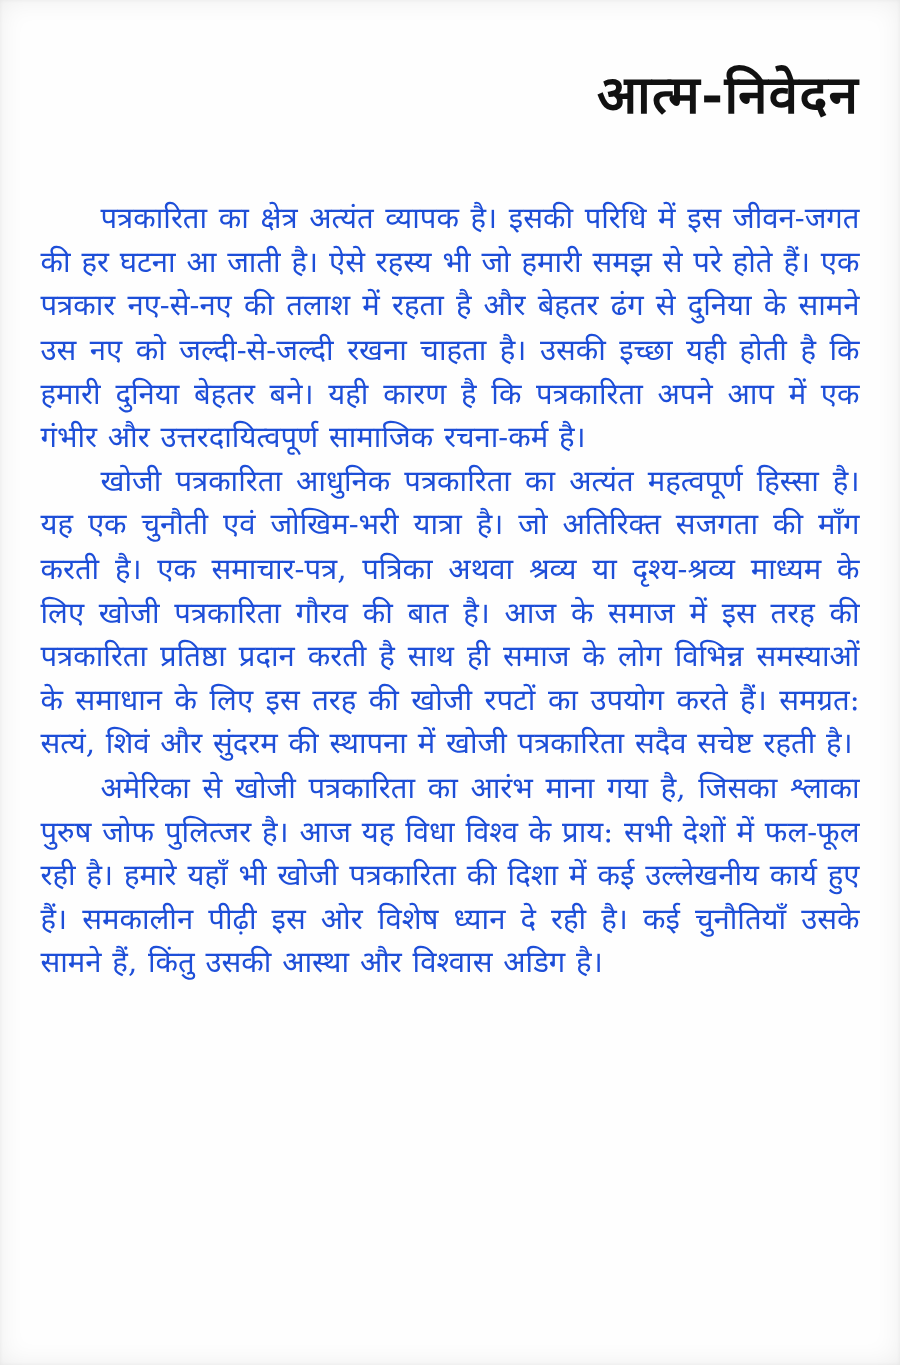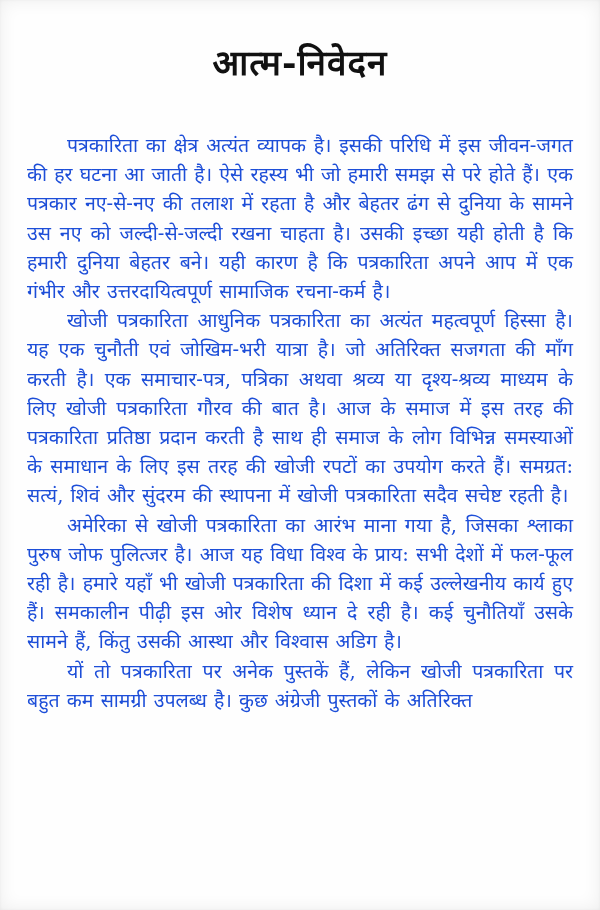--- a/index.html
+++ b/index.html
@@ -20,21 +20,21 @@
     color: #161412;
   }
   .page-inner {
     position: absolute;
     left: 27px;
     right: 27px;
     top: 38px;
   }
   h1.title {
     margin: 0 0 46px 0;
-    text-align: center;
+    text-align: right;
     font-size: 35px;
     font-weight: 700;
     letter-spacing: 1px;
     color: #111;
   }
   p.para {
     margin: 0;
     font-size: 19.5px;
     line-height: 29.2px;
     text-align: justify;
@@ -49,15 +49,14 @@
 <div class="scan-page">
   <div class="page-inner">
     <h1 class="title">आत्म-निवेदन</h1>
 
     <p class="para">पत्रकारिता का क्षेत्र अत्यंत व्यापक है। इसकी परिधि में इस जीवन-जगत की हर घटना आ जाती है। ऐसे रहस्य भी जो हमारी समझ से परे होते हैं। एक पत्रकार नए-से-नए की तलाश में रहता है और बेहतर ढंग से दुनिया के सामने उस नए को जल्दी-से-जल्दी रखना चाहता है। उसकी इच्छा यही होती है कि हमारी दुनिया बेहतर बने। यही कारण है कि पत्रकारिता अपने आप में एक गंभीर और उत्तरदायित्वपूर्ण सामाजिक रचना-कर्म है।</p>
 
     <p class="para">खोजी पत्रकारिता आधुनिक पत्रकारिता का अत्यंत महत्वपूर्ण हिस्सा है। यह एक चुनौती एवं जोखिम-भरी यात्रा है। जो अतिरिक्त सजगता की माँग करती है। एक समाचार-पत्र, पत्रिका अथवा श्रव्य या दृश्य-श्रव्य माध्यम के लिए खोजी पत्रकारिता गौरव की बात है। आज के समाज में इस तरह की पत्रकारिता प्रतिष्ठा प्रदान करती है साथ ही समाज के लोग विभिन्न समस्याओं के समाधान के लिए इस तरह की खोजी रपटों का उपयोग करते हैं। समग्रत: सत्यं, शिवं और सुंदरम की स्थापना में खोजी पत्रकारिता सदैव सचेष्ट रहती है।</p>
 
     <p class="para">अमेरिका से खोजी पत्रकारिता का आरंभ माना गया है, जिसका श्लाका पुरुष जोफ पुलित्जर है। आज यह विधा विश्व के प्राय: सभी देशों में फल-फूल रही है। हमारे यहाँ भी खोजी पत्रकारिता की दिशा में कई उल्लेखनीय कार्य हुए हैं। समकालीन पीढ़ी इस ओर विशेष ध्यान दे रही है। कई चुनौतियाँ उसके सामने हैं, किंतु उसकी आस्था और विश्वास अडिग है।</p>
 
-    <p class="para">यों तो पत्रकारिता पर अनेक पुस्तकें हैं, लेकिन खोजी पत्रकारिता पर बहुत कम सामग्री उपलब्ध है। कुछ अंग्रेजी पुस्तकों के अतिरिक्त</p>
   </div>
 </div>
 
 </body></html>

